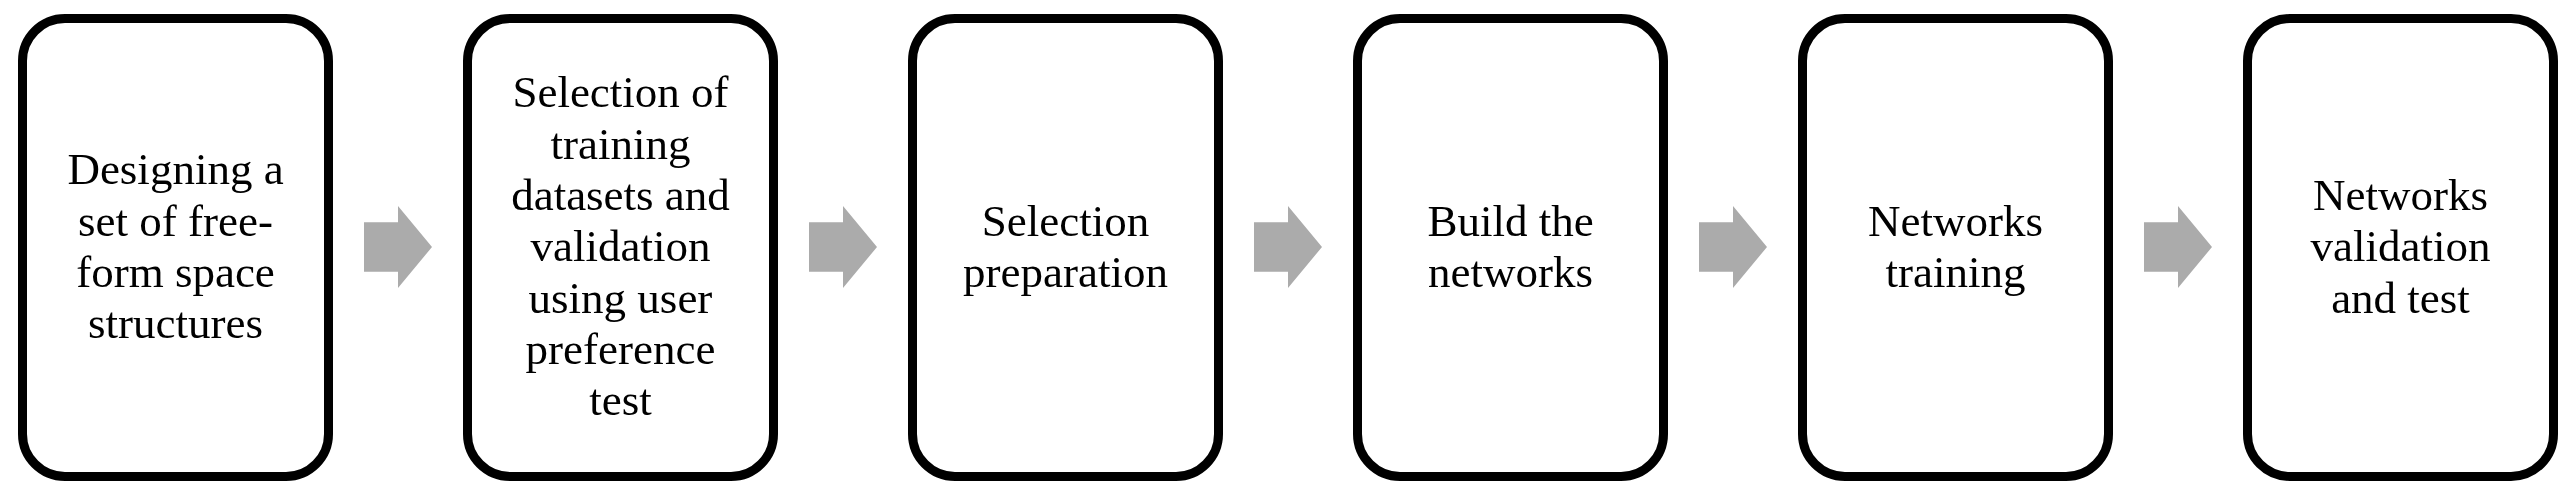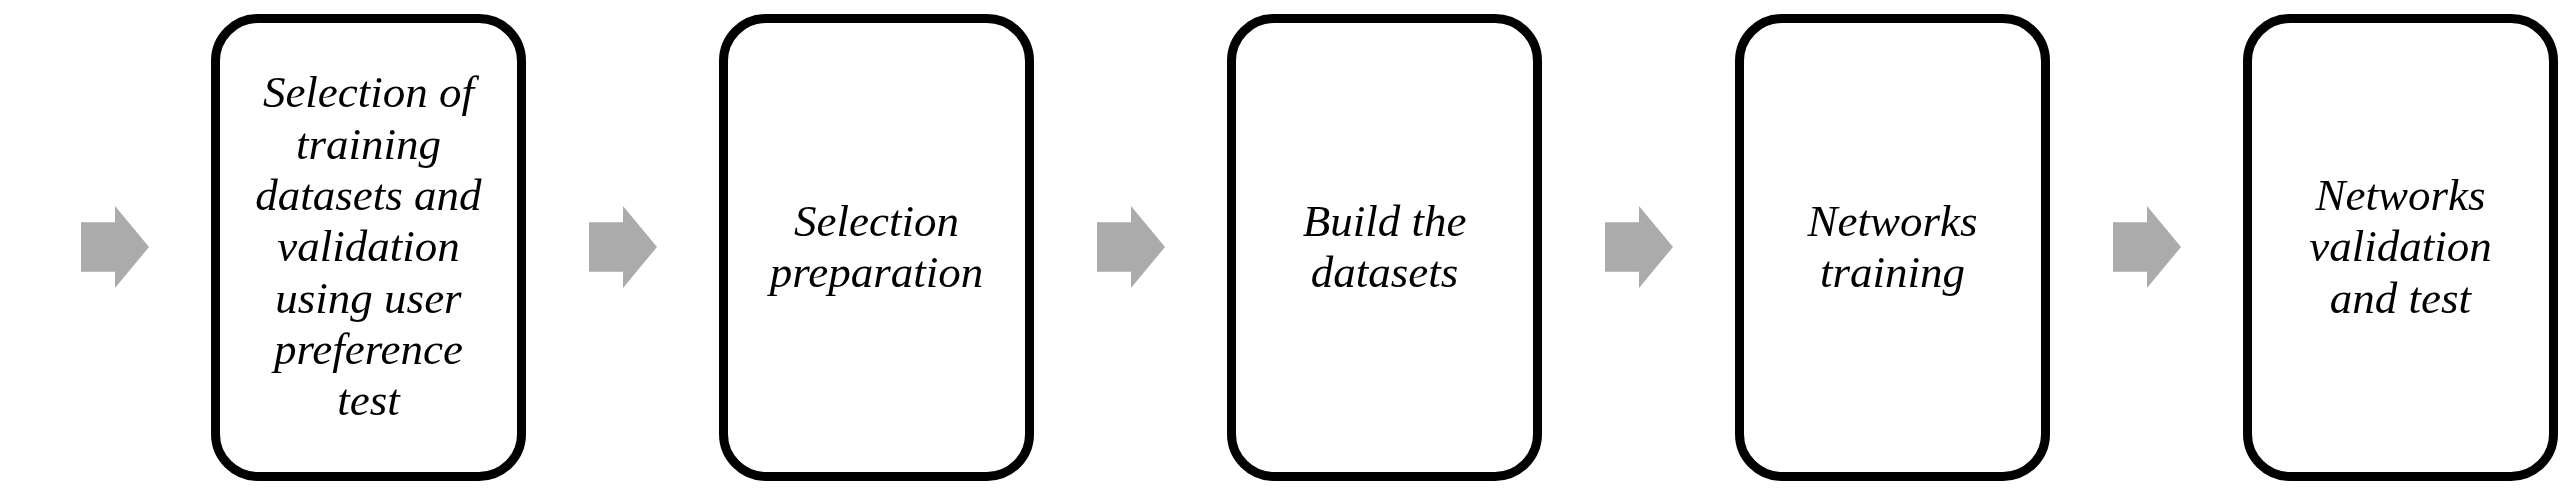--- a/index.html
+++ b/index.html
@@ -23,21 +23,20 @@
     flex: 0 0 auto;
     width: 315px;
     height: 467px;
     box-sizing: border-box;
     border: 9px solid #000000;
     border-radius: 47px;
     background: #ffffff;
     display: flex;
     align-items: center;
     justify-content: center;
-    font-style: italic;
   }
   .step-label {
     white-space: pre-line;
     text-align: center;
     font-size: 45px;
     line-height: 1.14;
     color: #000000;
   }
   .arrow-wrap {
     flex: 1 1 auto;
@@ -50,20 +49,26 @@
   }
   .arrow-shape {
     fill: var(--arrow-color, #ABABAB);
   }
 </style>
 </head>
 <body>
 
 <div class="canvas">
 
+  <div class="step-box">
+    <div class="step-label">Designing a
+set of free-
+form space
+structures</div>
+  </div>
 
   <div class="arrow-wrap">
     <svg width="68" height="82" viewBox="0 0 84 101">
       <polygon class="arrow-shape" points="0,20 42,20 42,0 84,50.5 42,101 42,81 0,81"></polygon>
     </svg>
   </div>
 
   <div class="step-box">
     <div class="step-label">Selection of
 training
@@ -86,21 +91,21 @@
   </div>
 
   <div class="arrow-wrap">
     <svg width="68" height="82" viewBox="0 0 84 101">
       <polygon class="arrow-shape" points="0,20 42,20 42,0 84,50.5 42,101 42,81 0,81"></polygon>
     </svg>
   </div>
 
   <div class="step-box">
     <div class="step-label">Build the
-datasets</div>
+networks</div>
   </div>
 
   <div class="arrow-wrap">
     <svg width="68" height="82" viewBox="0 0 84 101">
       <polygon class="arrow-shape" points="0,20 42,20 42,0 84,50.5 42,101 42,81 0,81"></polygon>
     </svg>
   </div>
 
   <div class="step-box">
     <div class="step-label">Networks

